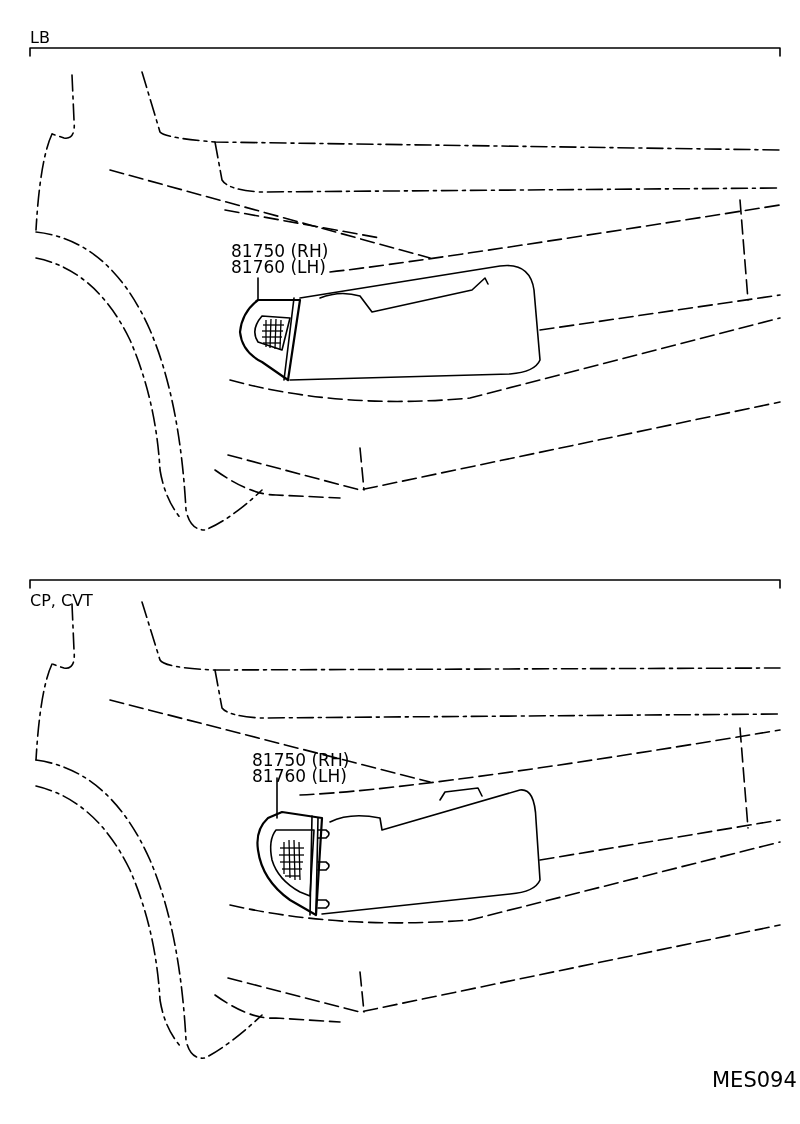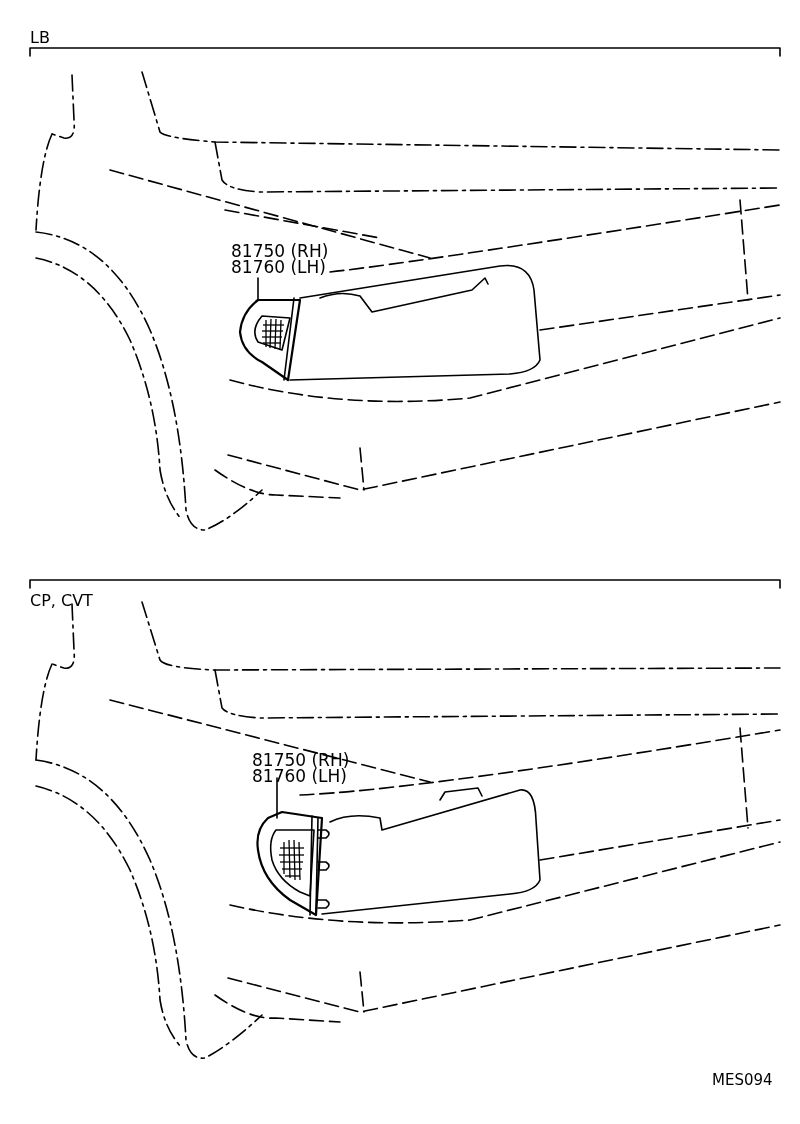--- a/index.html
+++ b/index.html
@@ -112,13 +112,13 @@
       <line x1="294" y1="840" x2="295" y2="880"></line>
       <line x1="299" y1="842" x2="300" y2="880"></line>
     </g>
     <path class="solid" d="M277 778 L277 818"></path>
   </svg>
 
   <div class="label partno" style="left:252px;top:752px;">81750 (RH)</div>
   <div class="label partno" style="left:252px;top:768px;">81760 (LH)</div>
 </div>
 
-<div class="label" style="left:712px;top:1073px;font-size:15px;">MES094</div>
+<div class="label" style="left:712px;top:1073px;font-size:21px;">MES094</div>
 
 </body></html>

